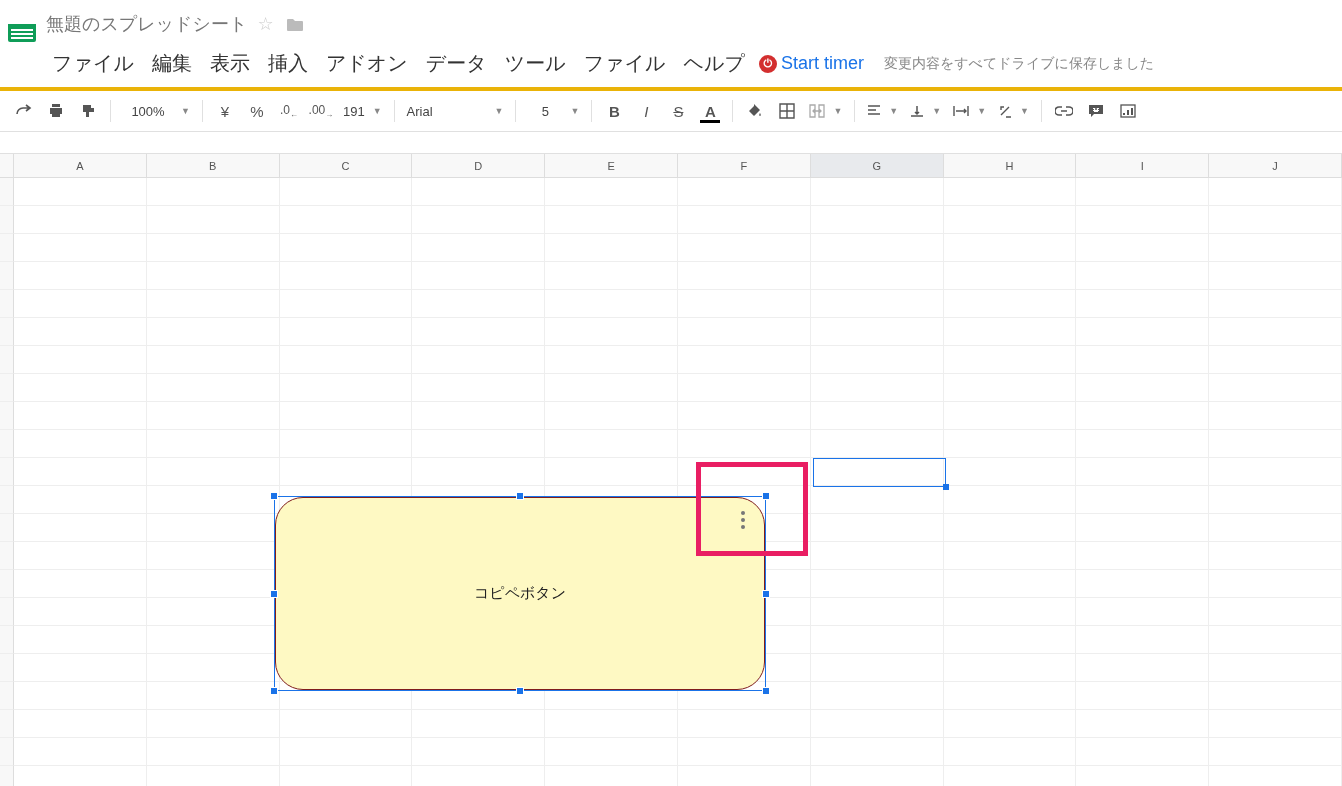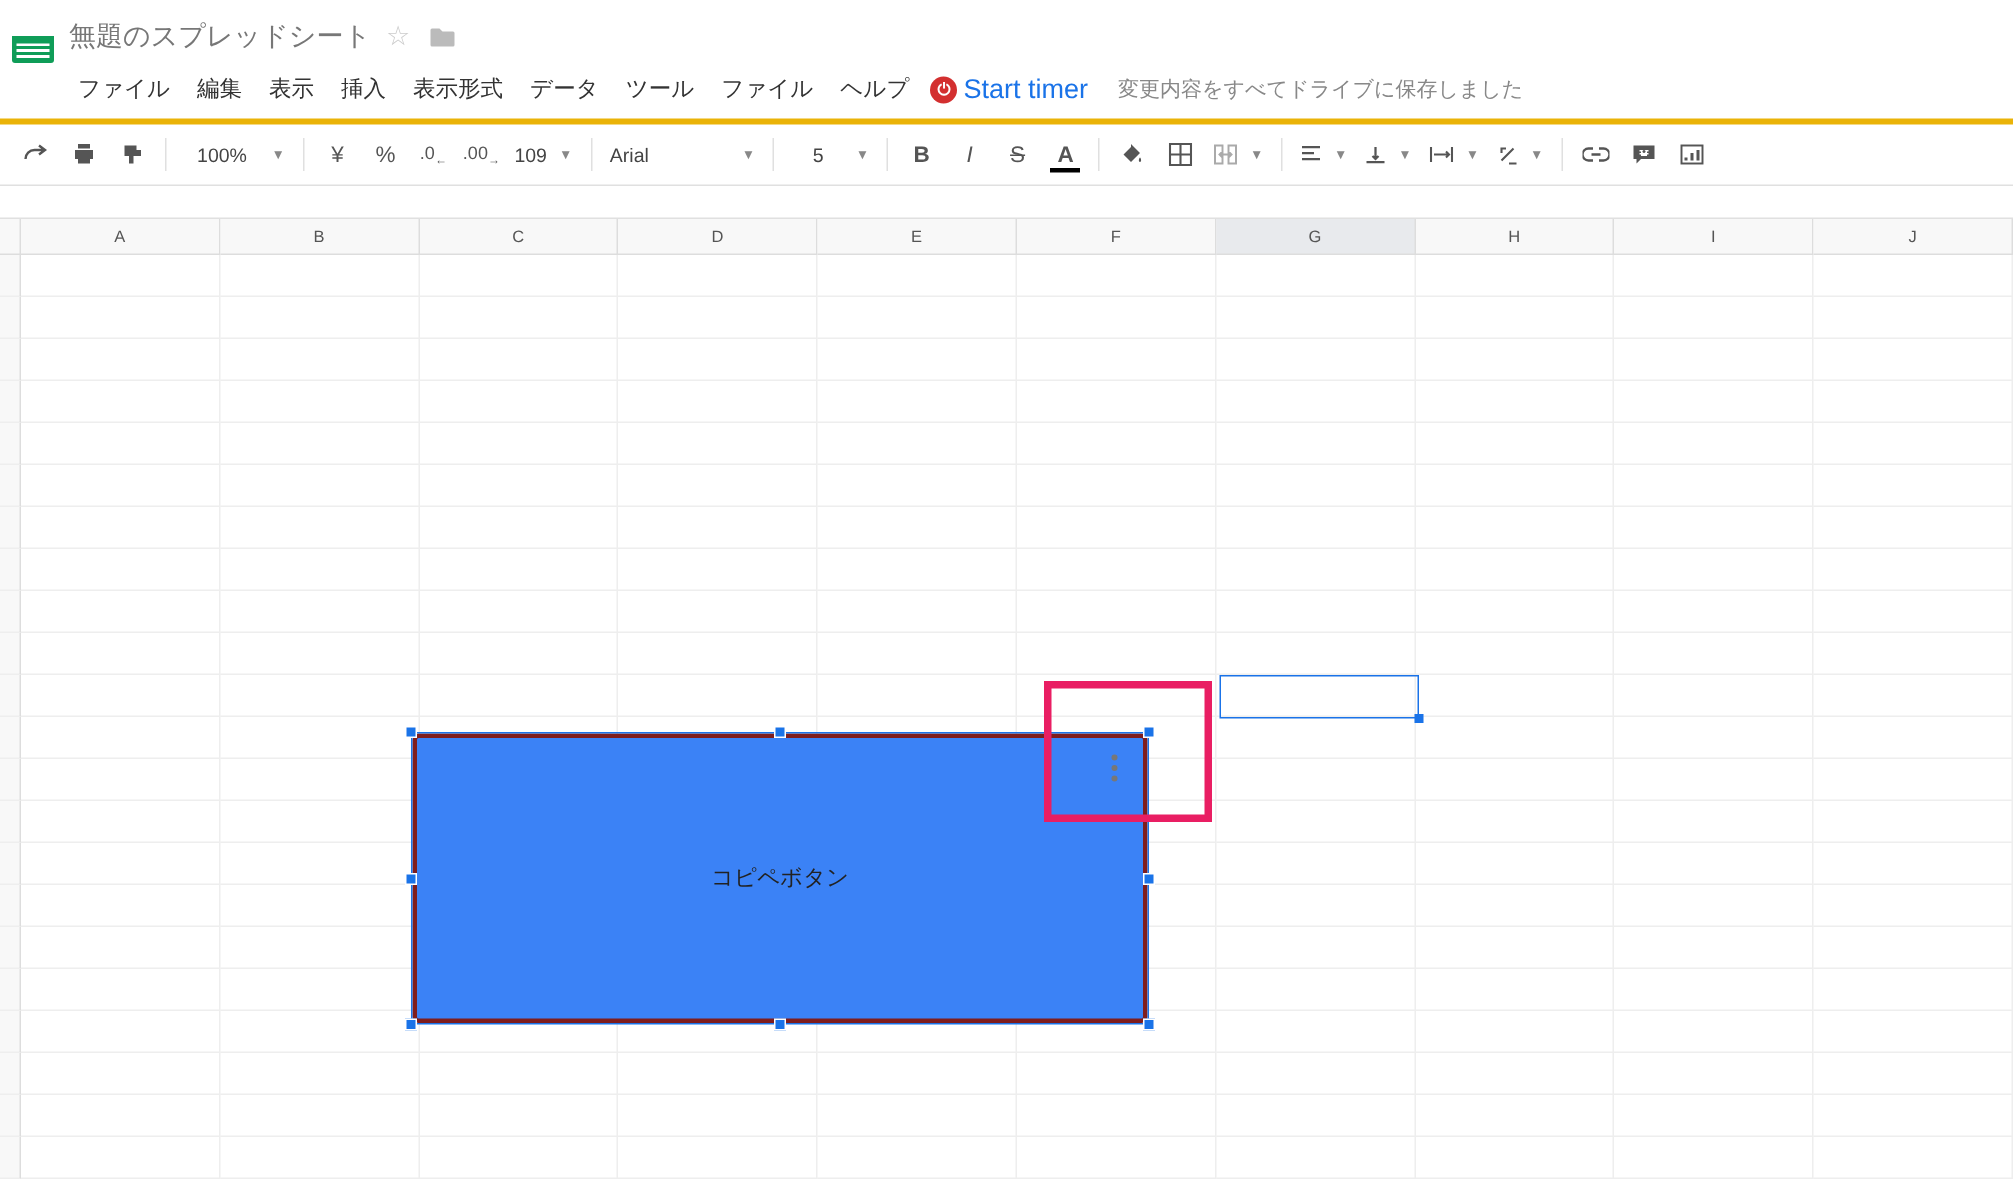--- a/index.html
+++ b/index.html
@@ -7,21 +7,21 @@
 
 .header-area { padding: 6px 0 0 0; }
 .title-row { display: flex; align-items: center; padding: 0 8px 4px 8px; text-align: right; }
 .logo-box { width: 28px; height: 36px; background: linear-gradient(180deg, #fff 0%, #fff 50%, #0f9d58 50%, #0f9d58 100%); border-radius: 2px; margin-right: 10px; position: relative; overflow: hidden; }
 .logo-box::after{content:"";position:absolute;bottom:3px;left:3px;right:3px;height:10px;background:repeating-linear-gradient(0deg,#fff 0,#fff 2px,transparent 2px,transparent 4px);}
 .doc-title { font-size: 18px; color: #777; font-weight: 400; }
 .star-icon { color: #ccc; font-size: 18px; margin-left: 10px; }
 .folder-icon { color: #bbb; font-size: 18px; margin-left: 12px; }
 
 .menubar { display: flex; align-items: center; padding: 0 10px 6px 44px; gap: 2px; }
-.menu-item { padding: 4px 8px; font-size: 15px; color: #333; cursor: pointer; }
+.menu-item { padding: 4px 8px; font-size: 20px; color: #333; cursor: pointer; }
 .timer-badge { width: 18px; height: 18px; background: #d32f2f; border-radius: 50%; display: inline-flex; align-items: center; justify-content: center; color: #fff; font-size: 11px; margin-left: 4px; font-weight:bold;}
 .timer-text { color: #1a73e8; font-size: 18px; margin-left: 2px; }
 .save-status { color: #888; font-size: 14px; margin-left: 18px; text-decoration-color: #ccc; text-underline-offset: 2px;}
 
 .toolbar { display: flex; align-items: center; border-top: 4px solid #eab308; border-bottom: 1px solid #e0e0e0; padding: 6px 10px; gap: 4px; min-height: 44px;}
 .tb-btn { width: 28px; height: 28px; display: flex; align-items: center; justify-content: center; color: #555; cursor: pointer; font-size: 15px;}
 .tb-sep { width: 1px; height: 22px; background: #e0e0e0; margin: 0 4px; }
 .tb-dd { display: flex; align-items: center; padding: 0 4px; cursor: pointer; color: #444;}
 .tb-dd .caret { font-size: 9px; color: #888; margin-left: 8px;}
 .tb-zoom { width: 50px; text-align:center;}
@@ -43,21 +43,21 @@
 
 .grid-body { position: relative; }
 .grid-row { display:flex; height: 28px; }
 .row-head-spacer{width:14px;border-right:1px solid #ddd;border-bottom:1px solid #eee;background:#f8f8f8;}
 .cell { width: 133px; border-right: 1px solid #eee; border-bottom: 1px solid #eee; }
 
 .active-cell-border{ position:absolute; border:1px solid #1a73e8; pointer-events:none; z-index:5;}
 .active-cell-handle{ position:absolute; width:6px; height:6px; background:#1a73e8; z-index:6;}
 
 .shape-obj{position:absolute; z-index:10;}
-.shape-body{width:100%;height:100%;background:#3b82f6;border:3px solid #7f1d1d;border-radius:4px;display:flex;align-items:center;justify-content:center;font-size:15px;color:#222;}
+.shape-body{width:100%;height:100%;background:#fef9c3;border:1px solid #7f1d1d;border-radius:28px;display:flex;align-items:center;justify-content:center;font-size:15px;color:#222;}
 .sel-handle{position:absolute;width:8px;height:8px;background:#1a73e8;border:1px solid #fff;z-index:11;}
 .sel-line{position:absolute;background:transparent;border:1px solid #1a73e8;z-index:9;pointer-events:none;}
 .dots-menu{position:absolute;top:14px;right:20px;display:flex;flex-direction:column;gap:3px;}
 .dots-menu span{width:4px;height:4px;background:#777;border-radius:50%;}
 
 .red-highlight{position:absolute;border:5px solid #e91e63;z-index:20;pointer-events:none;}
 
 svg{display:block;}
 </style>
 </head>
@@ -73,21 +73,21 @@
           <path fill="#bbb" d="M2 2h5l2 2h7a1 1 0 011 1v8a1 1 0 01-1 1H2a1 1 0 01-1-1V3a1 1 0 011-1z"></path>
         </svg>
     </div>
   </div>
 
   <div class="menubar">
     <div class="menu-item">ファイル</div>
     <div class="menu-item">編集</div>
     <div class="menu-item">表示</div>
     <div class="menu-item">挿入</div>
-    <div class="menu-item">表示形式</div>
+    <div class="menu-item">アドオン</div>
     <div class="menu-item">データ</div>
     <div class="menu-item">ツール</div>
     <div class="menu-item">ファイル</div>
     <div class="menu-item">ヘルプ</div>
     <span class="timer-badge">⏻</span>
     <span class="timer-text">Start timer</span>
     <span class="save-status">変更内容をすべてドライブに保存しました</span>
   </div>
 </div>
 
@@ -115,21 +115,21 @@
   <div class="tb-sep"></div>
   <div class="tb-btn">¥</div>
   <div class="tb-btn">%</div>
   <div class="tb-btn">
       <span style="font-size:12px"><span>.0</span><sub style="font-size:8px">←</sub></span>
     </div>
   <div class="tb-btn">
       <span style="font-size:12px"><span>.00</span><sub style="font-size:8px">→</sub></span>
     </div>
   <div class="tb-dd">
-      <span>109</span>
+      <span>191</span>
       <span class="caret">▼</span>
     </div>
   <div class="tb-sep"></div>
   <div class="tb-dd">
       <span class="tb-font">Arial</span>
       <span class="caret">▼</span>
     </div>
   <div class="tb-sep"></div>
   <div class="tb-dd">
       <span class="tb-size">5</span>

